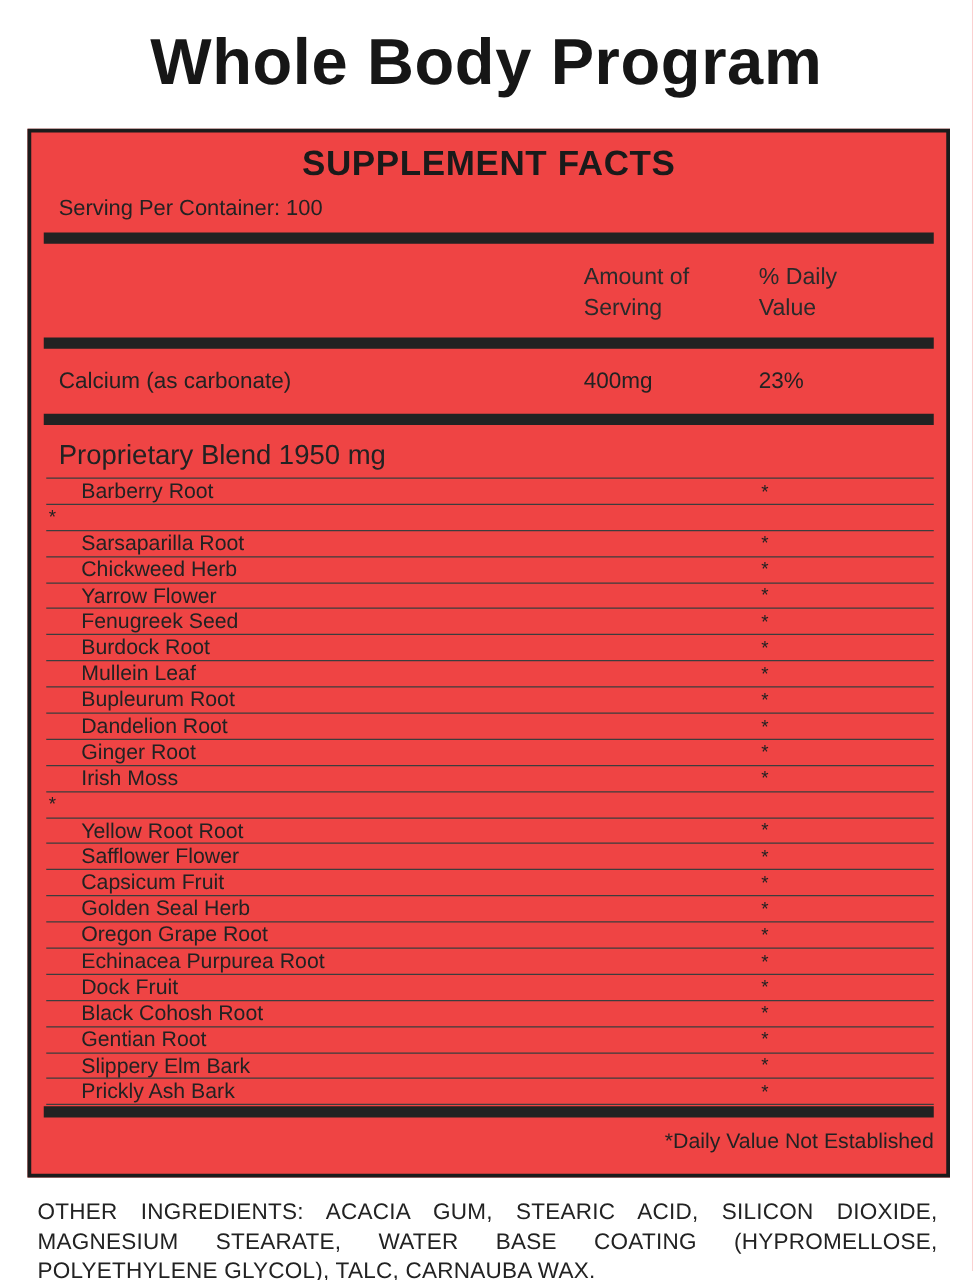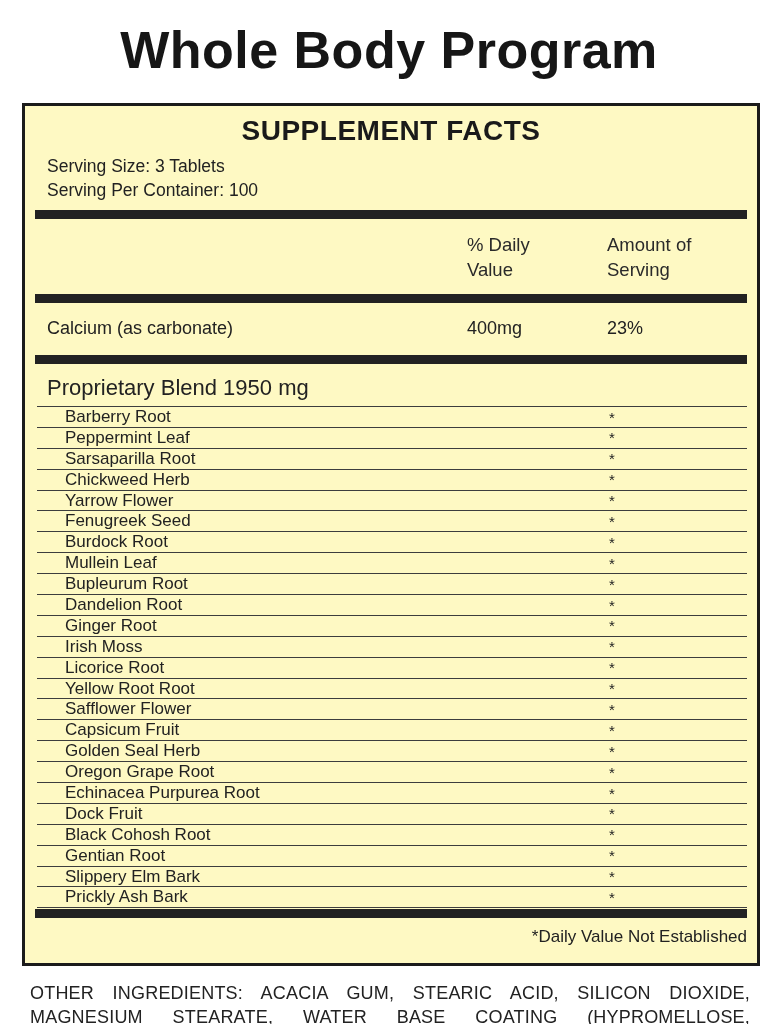--- a/index.html
+++ b/index.html
@@ -23,21 +23,21 @@
     letter-spacing: 0.5px;
     color: #161616;
   }
 
   
   .facts-box {
     margin: 23px auto 0 22px;
     width: 738px;
     border: 3px solid #1b1b1b;
     padding: 0 10px 6px 10px;
-    background: #fef9c3;
+    background: #ef4444;
   }
   .facts-header {
     margin-top: 9px;
     text-align: center;
     font-size: 28px;
     font-weight: 700;
     letter-spacing: 0.5px;
     color: #1a1a1a;
   }
   .serving-info {
@@ -128,30 +128,29 @@
 
 <div class="page">
 
   <h1 class="title">Whole Body Program</h1>
 
   <div class="facts-box">
 
     <div class="facts-header">SUPPLEMENT FACTS</div>
 
     <div class="serving-info">
-      <div>Serving Size: 3 Tablets</div>
       <div>Serving Per Container: 100</div>
     </div>
 
     <div class="thick-bar"></div>
 
     <div class="cols col-head-row">
       <div></div>
+      <div class="col-head amount">Amount of Serving</div>
       <div class="col-head daily">% Daily Value</div>
-      <div class="col-head amount">Amount of Serving</div>
     </div>
 
     <div class="thick-bar" style="margin-top:2px"></div>
 
     <div class="cols nutrient-row">
       <div>Calcium (as carbonate)</div>
       <div>400mg</div>
       <div>23%</div>
     </div>
 
@@ -159,21 +158,20 @@
 
     <div class="blend-title">Proprietary Blend 1950 mg</div>
 
     <div>
       <div class="ingredient-row">
         <div class="ingredient-name">Barberry Root</div>
         <div class="ingredient-dv">*</div>
       </div>
 
       <div class="ingredient-row">
-        <div class="ingredient-name">Peppermint Leaf</div>
         <div class="ingredient-dv">*</div>
       </div>
 
       <div class="ingredient-row">
         <div class="ingredient-name">Sarsaparilla Root</div>
         <div class="ingredient-dv">*</div>
       </div>
 
       <div class="ingredient-row">
         <div class="ingredient-name">Chickweed Herb</div>
@@ -214,21 +212,20 @@
         <div class="ingredient-name">Ginger Root</div>
         <div class="ingredient-dv">*</div>
       </div>
 
       <div class="ingredient-row">
         <div class="ingredient-name">Irish Moss</div>
         <div class="ingredient-dv">*</div>
       </div>
 
       <div class="ingredient-row">
-        <div class="ingredient-name">Licorice Root</div>
         <div class="ingredient-dv">*</div>
       </div>
 
       <div class="ingredient-row">
         <div class="ingredient-name">Yellow Root Root</div>
         <div class="ingredient-dv">*</div>
       </div>
 
       <div class="ingredient-row">
         <div class="ingredient-name">Safflower Flower</div>

